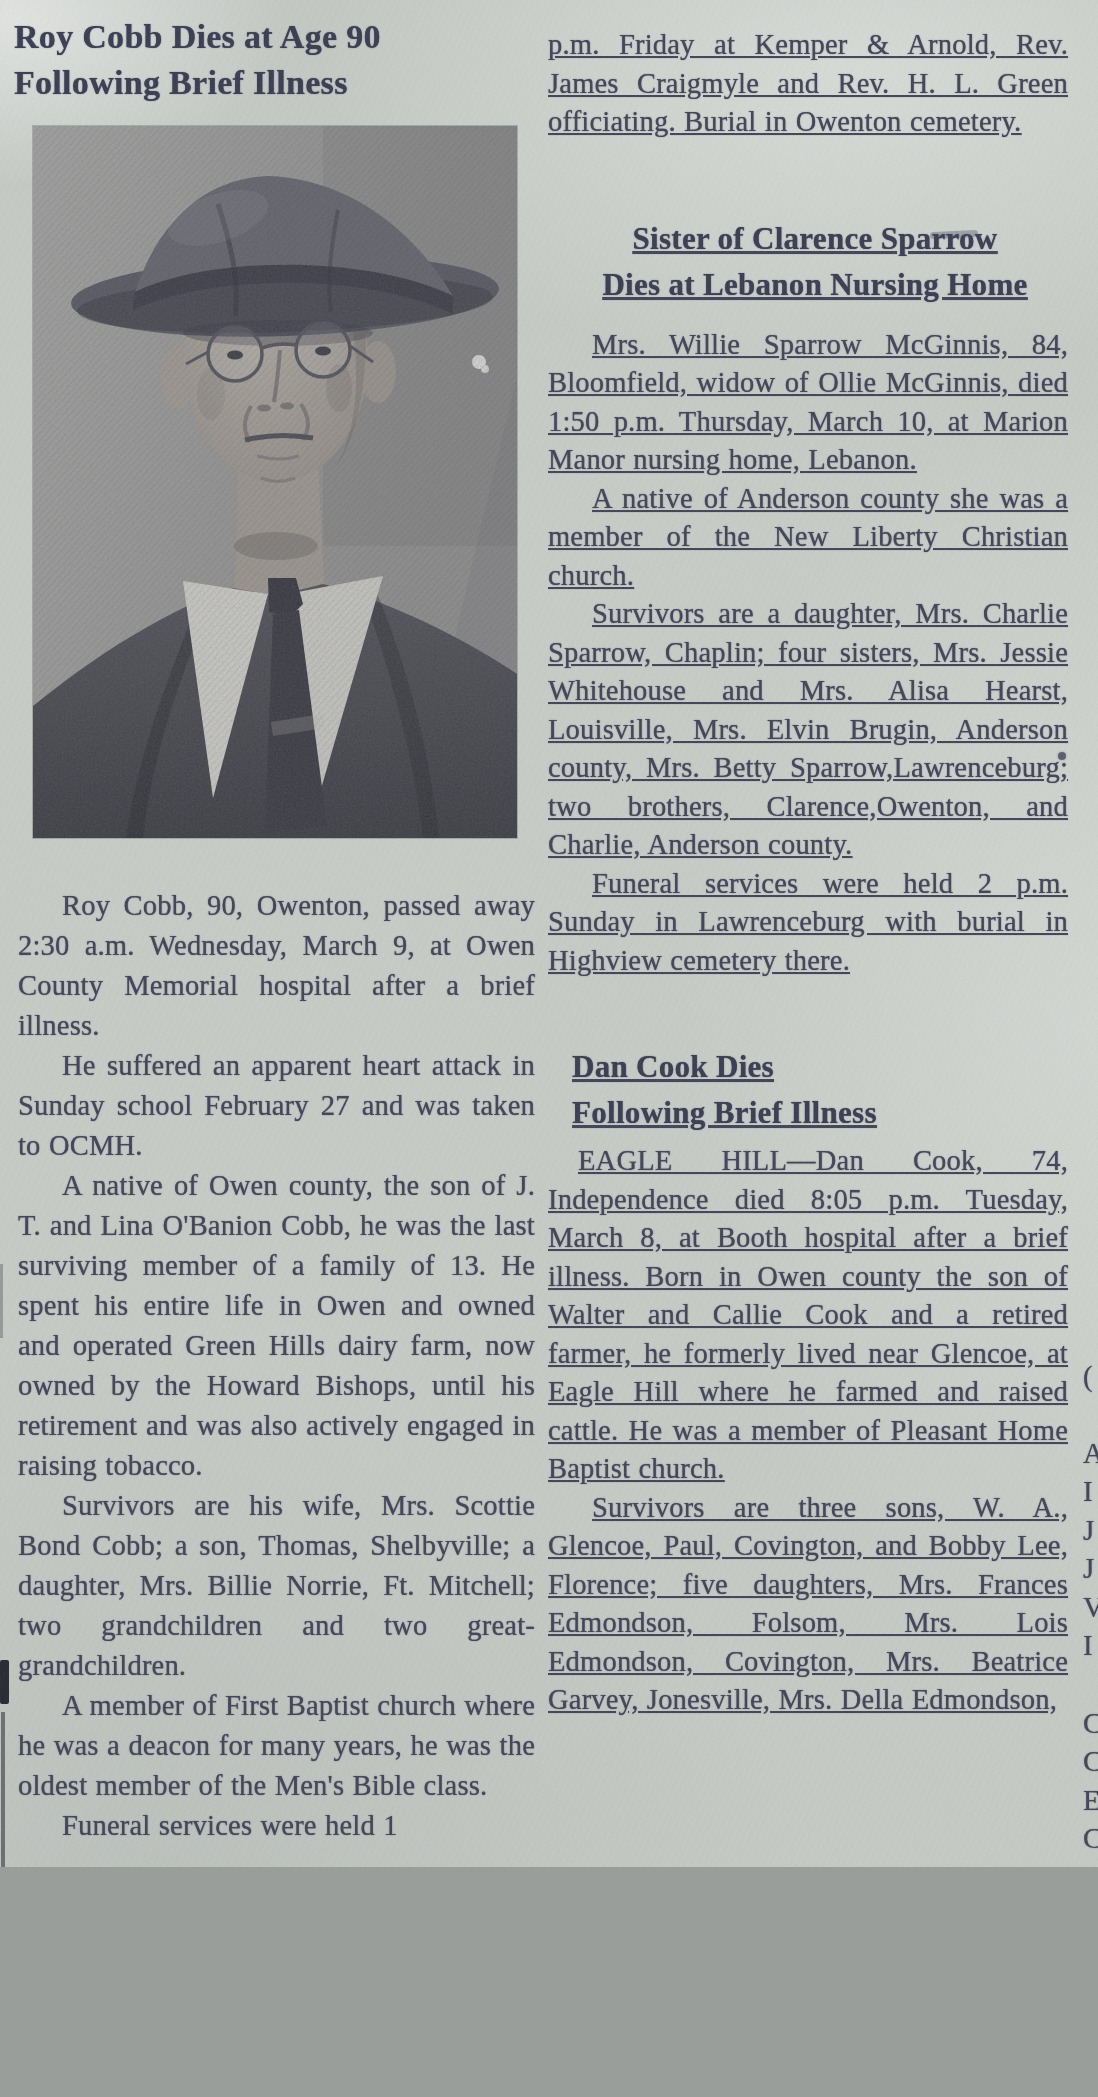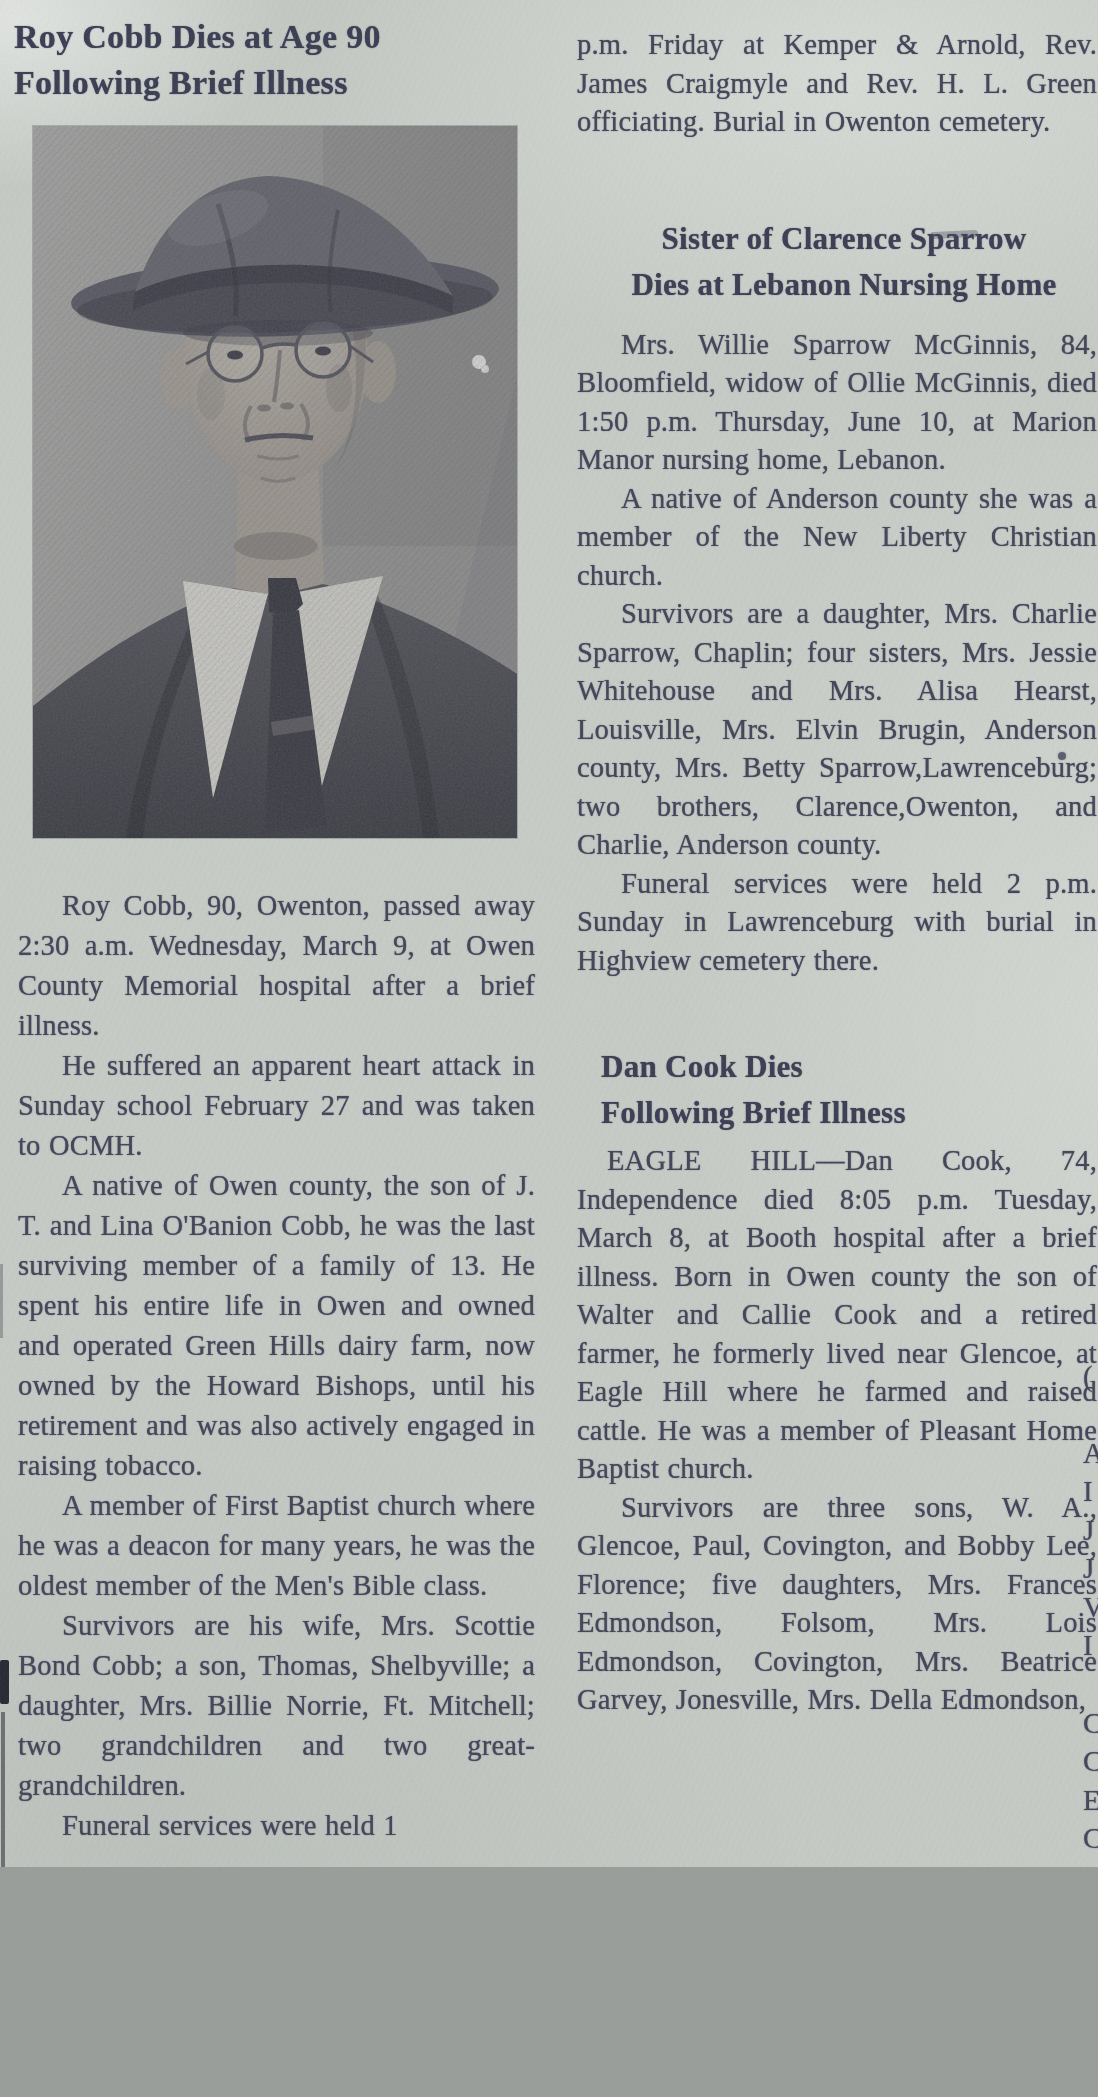--- a/index.html
+++ b/index.html
@@ -32,22 +32,22 @@
     box-shadow:0 0 0 1px rgba(92,92,100,.35), 0 0 8px rgba(90,92,100,.35) inset;
     background:#96968f;
   }
   .photo svg{display:block;width:100%;height:100%;}
 
   .body-left{
     position:absolute;left:18px;top:886px;width:517px;
     font-size:28.5px;line-height:40px;
   }
   .body-right{
-    position:absolute;left:577px;top:26px;width:520px;
-    font-size:28.5px;line-height:38.5px;
+    position:absolute;left:548px;top:26px;width:520px;
+    font-size:28.5px;line-height:38.5px;text-decoration:underline;
   }
   p{margin:0;text-indent:44px;text-align:justify;word-spacing:1px;letter-spacing:.2px;}
   p.noind{text-indent:0;}
   p.cook-first{text-indent:30px;}
 
   .hl-sub{margin:0;font-weight:700;font-size:31px;line-height:46px;letter-spacing:.3px;color:#34364c;}
   .hl-sub span{display:block;}
   .hl-sparrow{margin-top:74px;padding-left:14px;text-align:center;}
   .hl-cook{margin-top:64px;padding-left:8px;margin-left:16px;}
   .p-after-h{margin-top:18px;}
@@ -172,33 +172,33 @@
       <rect width="484" height="712" fill="url(#hatch)" opacity=".5"></rect>
       <rect width="484" height="712" filter="url(#phGrain)" opacity=".5"></rect>
       <rect width="484" height="712" fill="rgba(108,112,124,.07)"></rect>
     </svg>
   </figure>
 
   <div class="col body-left ink">
     <p>Roy Cobb, 90, Owenton, passed away 2:30 a.m. Wednesday, March 9, at Owen County Memorial hospital after a brief illness.</p>
     <p>He suffered an apparent heart attack in Sunday school February 27 and was taken to OCMH.</p>
     <p>A native of Owen county, the son of J. T. and Lina O'Banion Cobb, he was the last surviving member of a family of 13. He spent his entire life in Owen and owned and operated Green Hills dairy farm, now owned by the Howard Bishops, until his retirement and was also actively engaged in raising tobacco.</p>
+    <p>Survivors are his wife, Mrs. Scottie Bond Cobb; a son, Thomas, Shelbyville; a daughter, Mrs. Billie Norrie, Ft. Mitchell; two grandchildren and two great-grandchildren.</p>
     <p>A member of First Baptist church where he was a deacon for many years, he was the oldest member of the Men's Bible class.</p>
-    <p>Survivors are his wife, Mrs. Scottie Bond Cobb; a son, Thomas, Shelbyville; a daughter, Mrs. Billie Norrie, Ft. Mitchell; two grandchildren and two great-grandchildren.</p>
     <p>Funeral services were held 1</p>
   </div>
 
   <div class="col body-right ink">
     <p class="noind">p.m. Friday at Kemper &amp; Arnold, Rev. James Craigmyle and Rev. H. L. Green officiating. Burial in Owenton cemetery.</p>
 
     <h2 class="hl-sub hl-sparrow">
       <span>Sister of Clarence Sparrow</span>
       <span>Dies at Lebanon Nursing Home</span>
     </h2>
-    <p class="p-after-h">Mrs. Willie Sparrow McGinnis, 84, Bloomfield, widow of Ollie McGinnis, died 1:50 p.m. Thursday, June 10, at Marion Manor nursing home, Lebanon.</p>
+    <p class="p-after-h">Mrs. Willie Sparrow McGinnis, 84, Bloomfield, widow of Ollie McGinnis, died 1:50 p.m. Thursday, March 10, at Marion Manor nursing home, Lebanon.</p>
     <p>A native of Anderson county she was a member of the New Liberty Christian church.</p>
     <p>Survivors are a daughter, Mrs. Charlie Sparrow, Chaplin; four sisters, Mrs. Jessie Whitehouse and Mrs. Alisa Hearst, Louisville, Mrs. Elvin Brugin, Anderson county, Mrs. Betty Sparrow,Lawrenceburg; two brothers, Clarence,Owenton, and Charlie, Anderson county.</p>
     <p>Funeral services were held 2 p.m. Sunday in Lawrenceburg with burial in Highview cemetery there.</p>
 
     <h2 class="hl-sub hl-cook">
       <span>Dan Cook Dies</span>
       <span>Following Brief Illness</span>
     </h2>
     <p class="p-cook-start cook-first">EAGLE HILL—Dan Cook, 74, Independence died 8:05 p.m. Tuesday, March 8, at Booth hospital after a brief illness. Born in Owen county the son of Walter and Callie Cook and a retired farmer, he formerly lived near Glencoe, at Eagle Hill where he farmed and raised cattle. He was a member of Pleasant Home Baptist church.</p>
     <p>Survivors are three sons, W. A., Glencoe, Paul, Covington, and Bobby Lee, Florence; five daughters, Mrs. Frances Edmondson, Folsom, Mrs. Lois Edmondson, Covington, Mrs. Beatrice Garvey, Jonesville, Mrs. Della Edmondson,</p>

